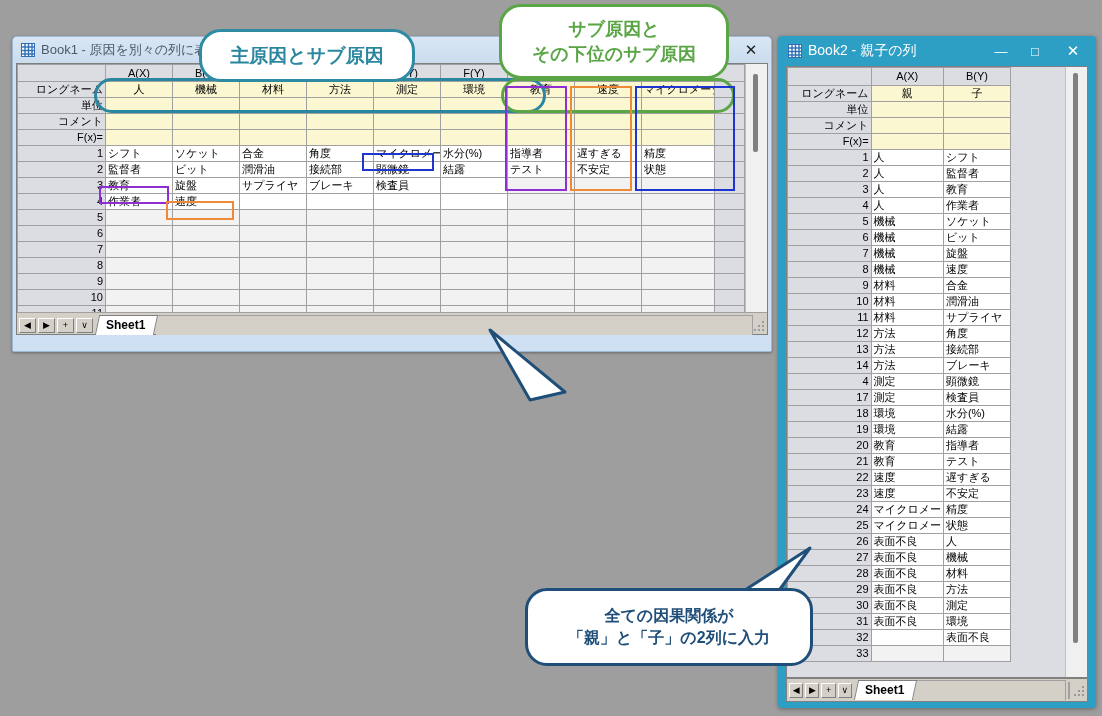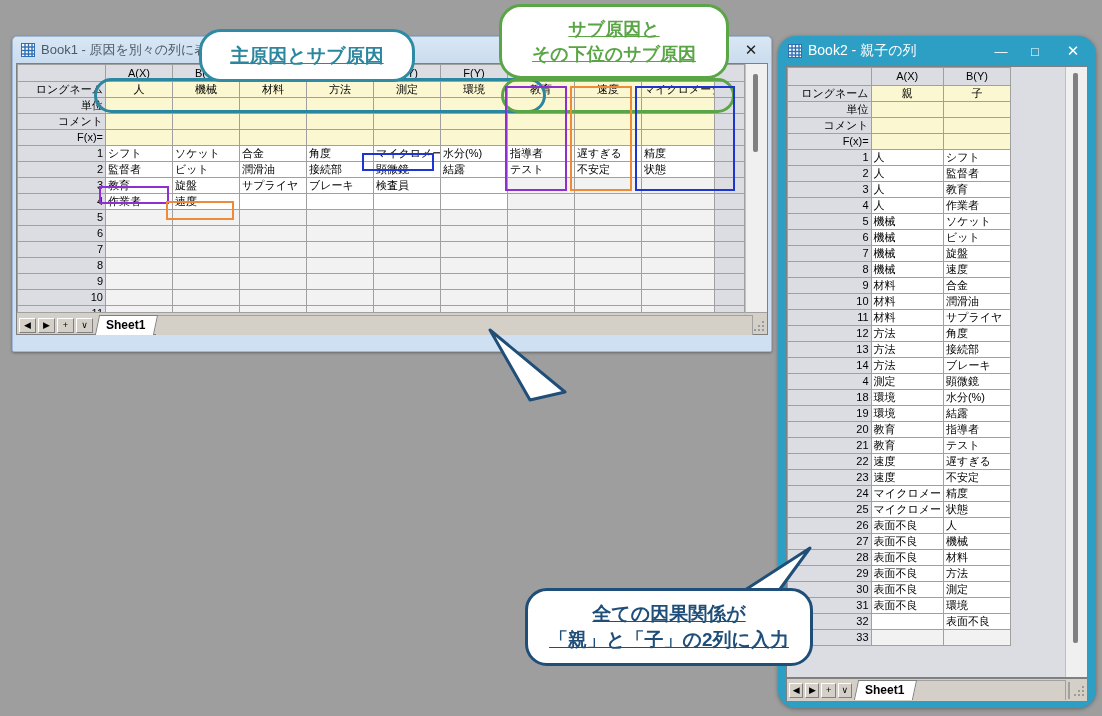--- a/index.html
+++ b/index.html
@@ -48,21 +48,21 @@
   }
   #book1 .statusstrip{
     position:absolute;left:0;right:0;bottom:0;height:16px;
     background:#cfe0f2;border-radius:0 0 2px 2px;
   }
 
   
   #book2{
     left:778px;top:36px;width:318px;height:672px;
     background:#2e9fc4;
-    border-radius:18px;
+    border-radius:4px;
     box-shadow:0 1px 4px rgba(0,0,0,.35);
   }
   #book2 .titlebar{position:relative;height:30px;}
   #book2 .titlebar .ticon{position:absolute;left:10px;top:8px;width:14px;height:14px;}
   #book2 .titlebar .ttext{
     position:absolute;left:30px;top:6px;font-size:14px;color:#ffffff;white-space:nowrap;
   }
   #book2 .wbtn{
     position:absolute;top:0;height:30px;width:34px;
     display:flex;align-items:center;justify-content:center;
@@ -172,23 +172,23 @@
   #bub-sub{
     left:499px;top:4px;width:230px;height:75px;
     border:3px solid #5aa545;color:#5aa545;font-size:18px;
   }
   #bub-col{
     left:318px;top:382px;width:282px;height:70px;
     border:3px solid #1f4e79;color:#1f4e79;font-size:19px;
   }
   #bub-pair{
     left:525px;top:588px;width:288px;height:78px;
-    border:3px solid #1f4e79;color:#1f4e79;font-size:19px;
-  }
-  .bubble .txt{padding:0 10px;text-decoration:underline;}
+    border:3px solid #1f4e79;color:#1f4e79;font-size:16px;
+  }
+  .bubble .txt{padding:0 10px;}
 
   svg.tail{position:absolute;overflow:visible;pointer-events:none;}
 </style>
 </head>
 <body>
 
 <div class="stage">
 
   <div class="win" id="book1">
     <div class="titlebar">
@@ -620,20 +620,26 @@
               <tr>
                 <td class="rowhdr">14</td>
                 <td class="cell">方法</td>
                 <td class="cell">ブレーキ</td>
                 <td style="background: rgb(220, 221, 227); border-color: rgb(220, 221, 227);"></td>
               </tr>
               <tr>
                 <td class="rowhdr">4</td>
                 <td class="cell">測定</td>
                 <td class="cell">顕微鏡</td>
+                <td style="background: rgb(220, 221, 227); border-color: rgb(220, 221, 227);"></td>
+              </tr>
+              <tr>
+                <td class="rowhdr">17</td>
+                <td class="cell">測定</td>
+                <td class="cell">検査員</td>
                 <td style="background: rgb(220, 221, 227); border-color: rgb(220, 221, 227);"></td>
               </tr>
               <tr>
                 <td class="rowhdr">18</td>
                 <td class="cell">環境</td>
                 <td class="cell">水分(%)</td>
                 <td style="background: rgb(220, 221, 227); border-color: rgb(220, 221, 227);"></td>
               </tr>
               <tr>
                 <td class="rowhdr">19</td>

